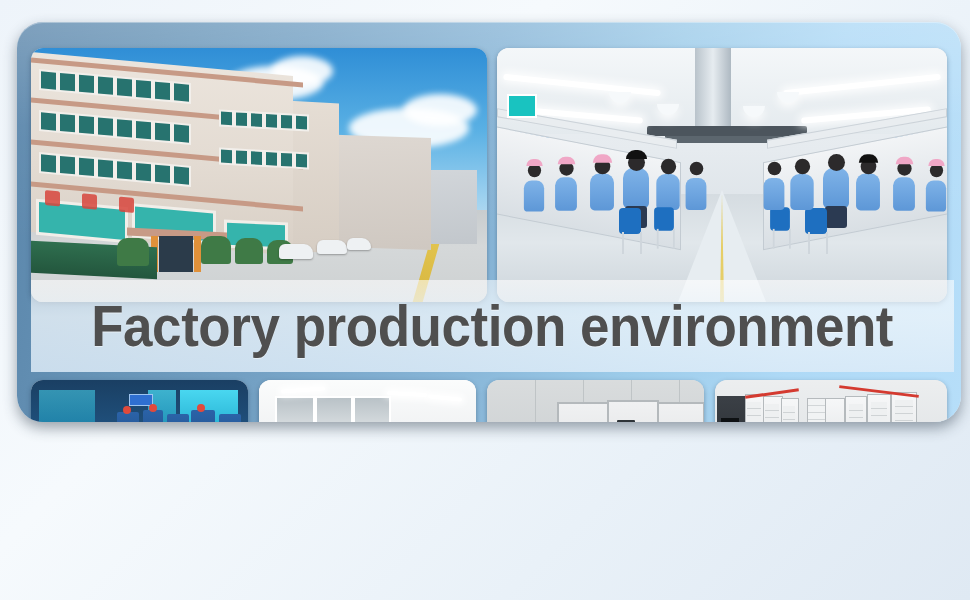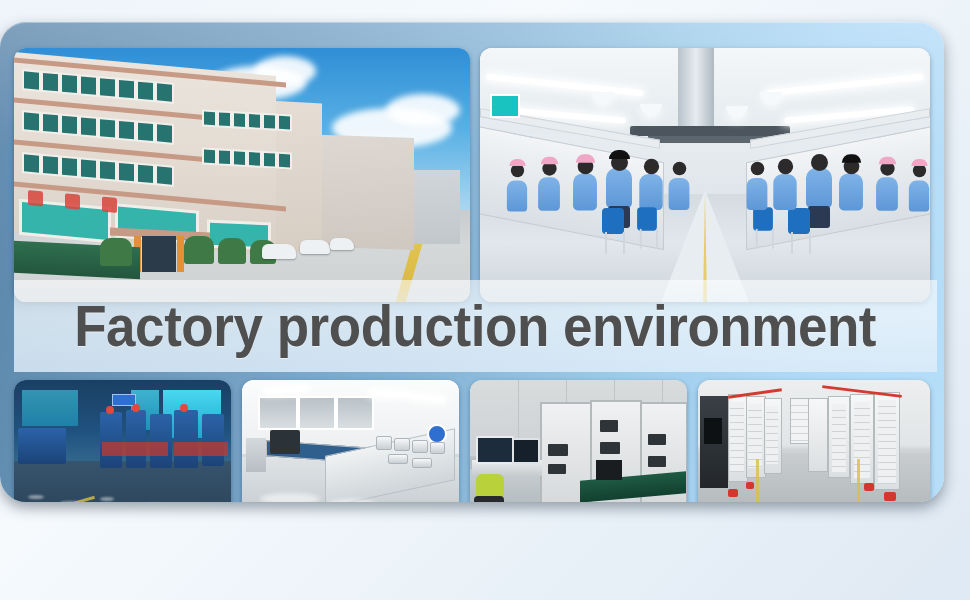--- a/index.html
+++ b/index.html
@@ -5,21 +5,21 @@
   html,body{margin:0;padding:0;}
   body{
     width:970px;height:600px;overflow:hidden;
     font-family:"Liberation Sans","DejaVu Sans",sans-serif;
     background:linear-gradient(135deg,#eef4fa 0%,#f6fafd 35%,#e9f1f8 70%,#dfe9f3 100%);
     position:relative;
   }
 
   
   #banner{
-    position:absolute;left:0;top:22px;width:944px;height:480px;
+    position:absolute;left:17px;top:22px;width:944px;height:400px;
     border-radius:26px;
     background:linear-gradient(100deg,
         #5b86ab 0%, #6693b6 14%, #74a1c4 30%, #86b4d6 48%,
         #9ccbe9 66%, #aed9f6 82%, #b6def9 100%);
     box-shadow:0 6px 14px rgba(40,55,70,.45), 0 1px 0 rgba(255,255,255,.35) inset;
     overflow:hidden;
   }
   #banner .sheen{
     position:absolute;inset:0;border-radius:26px;
     background:linear-gradient(180deg,rgba(255,255,255,.22) 0%,rgba(255,255,255,.05) 26%,rgba(255,255,255,0) 55%);

